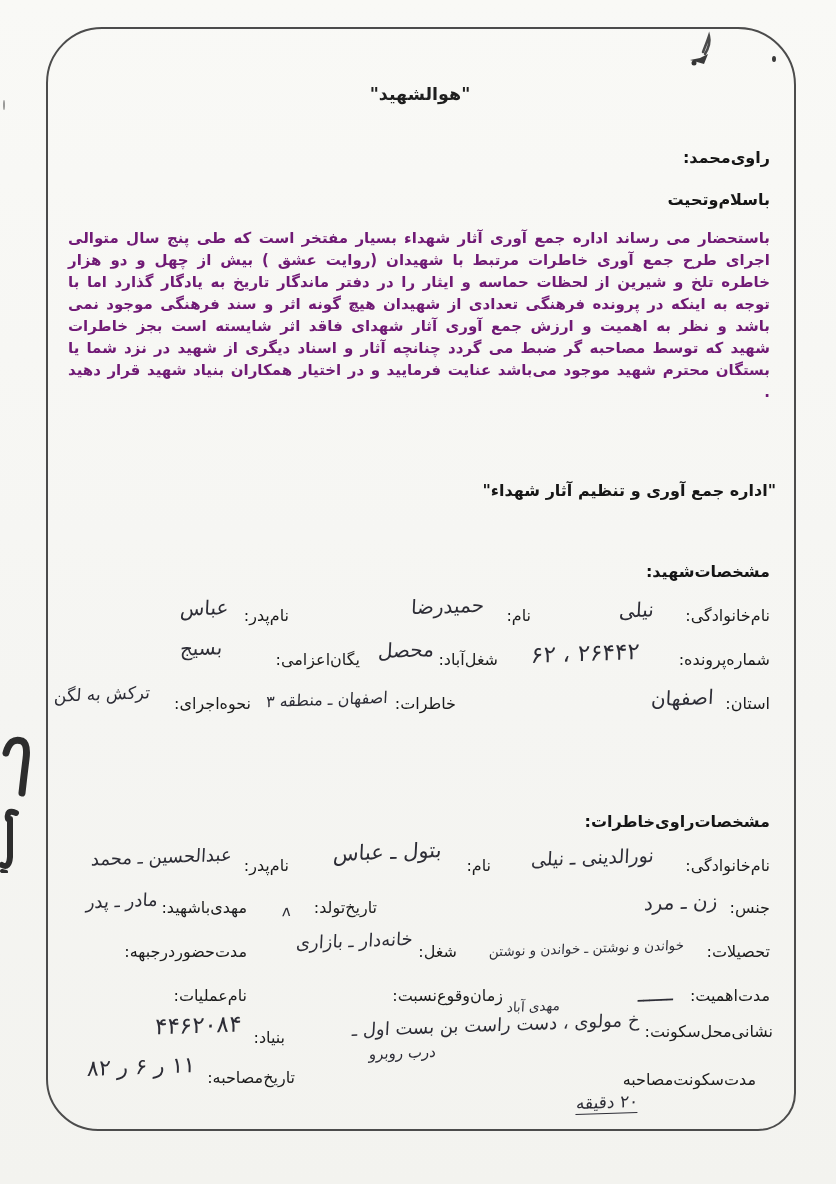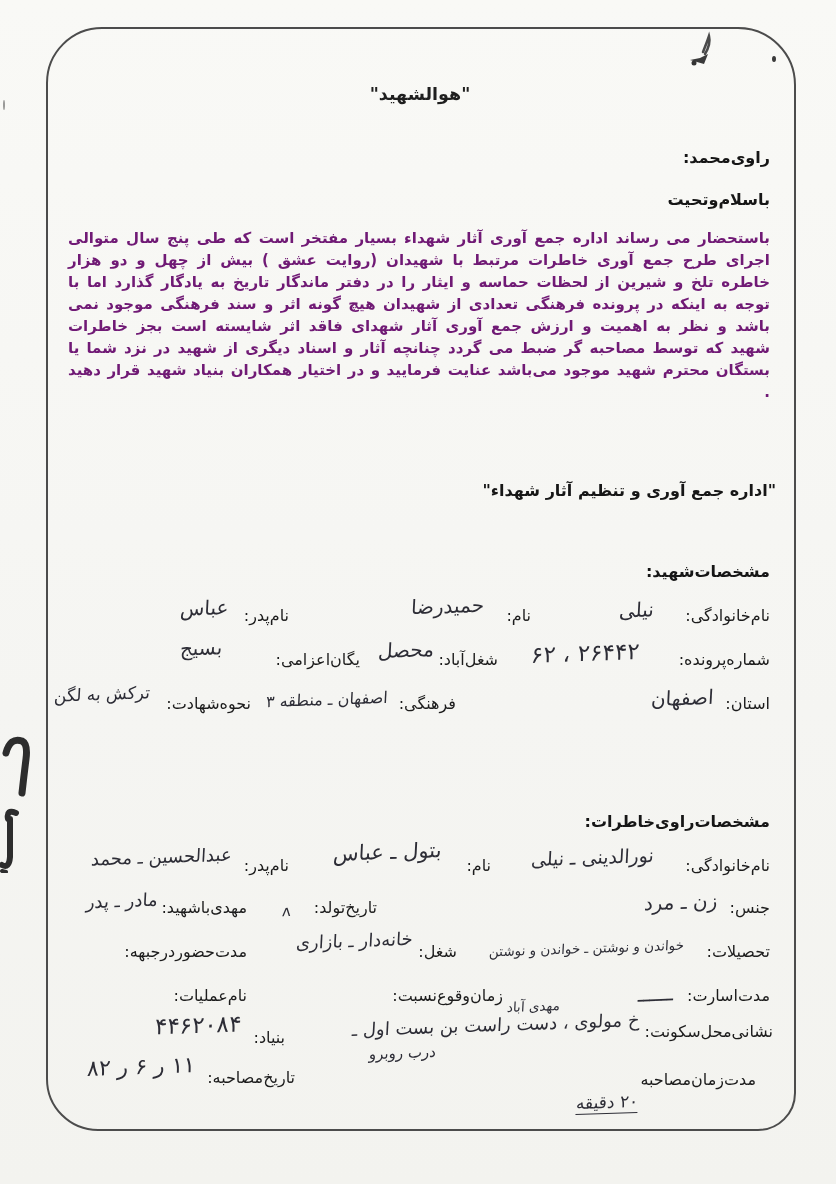--- a/index.html
+++ b/index.html
@@ -70,23 +70,23 @@
 
 <div class="abs lbl" style="right:66px;top:650px">شماره‌پرونده:</div>
 <div class="abs hw hw-num" style="right:196px;top:640px">۲۶۴۴۲ ، ۶۲</div>
 <div class="abs lbl" style="right:338px;top:650px">شغل‌آباد:</div>
 <div class="abs hw" style="right:402px;top:638px">محصل</div>
 <div class="abs lbl" style="right:476px;top:650px">یگان‌اعزامی:</div>
 <div class="abs hw" style="right:614px;top:636px">بسیج</div>
 
 <div class="abs lbl" style="right:66px;top:694px">استان:</div>
 <div class="abs hw" style="right:122px;top:686px">اصفهان</div>
-<div class="abs lbl" style="right:380px;top:694px">فرهنگی:</div>
+<div class="abs lbl" style="right:380px;top:694px">خاطرات:</div>
 <div class="abs hw hw-sm" style="right:448px;top:690px;font-size:16px">اصفهان ـ منطقه ۳</div>
-<div class="abs lbl" style="right:585px;top:694px">نحوه‌شهادت:</div>
+<div class="abs lbl" style="right:585px;top:694px">نحوه‌اجرای:</div>
 <div class="abs hw" style="right:686px;top:684px;font-size:17px">ترکش به لگن</div>
 
 <div class="abs h" style="right:66px;top:812px">مشخصات‌راوی‌خاطرات:</div>
 
 <div class="abs lbl" style="right:66px;top:856px">نام‌خانوادگی:</div>
 <div class="abs hw" style="right:182px;top:846px;font-size:19px">نورالدینی ـ نیلی</div>
 <div class="abs lbl" style="right:345px;top:856px">نام:</div>
 <div class="abs hw" style="right:394px;top:840px;font-size:21px">بتول ـ عباس</div>
 <div class="abs lbl" style="right:547px;top:856px">نام‌پدر:</div>
 <div class="abs hw" style="right:604px;top:846px;font-size:18px">عبدالحسین ـ محمد</div>
@@ -97,28 +97,28 @@
 <div class="abs hw" style="right:545px;top:902px;font-size:15px">ʌ</div>
 <div class="abs lbl" style="right:589px;top:898px">مهدی‌باشهید:</div>
 <div class="abs hw" style="right:678px;top:890px;font-size:18px">مادر ـ پدر</div>
 
 <div class="abs lbl" style="right:66px;top:942px">تحصیلات:</div>
 <div class="abs hw hw-sm" style="right:152px;top:940px">خواندن و نوشتن ـ خواندن و نوشتن</div>
 <div class="abs lbl" style="right:379px;top:942px">شغل:</div>
 <div class="abs hw" style="right:423px;top:930px;font-size:18px">خانه‌دار ـ بازاری</div>
 <div class="abs lbl" style="right:589px;top:942px">مدت‌حضوردرجبهه:</div>
 
-<div class="abs lbl" style="right:66px;top:986px">مدت‌اسارت:</div>
+<div class="abs lbl" style="right:66px;top:986px">مدت‌اهمیت:</div>
 <div class="abs hw" style="right:163px;top:982px">ــــــ</div>
 <div class="abs lbl" style="right:333px;top:986px">زمان‌وقوع‌نسبت:</div>
 <div class="abs lbl" style="right:589px;top:986px">نام‌عملیات:</div>
 
 <div class="abs lbl" style="right:63px;top:1022px">نشانی‌محل‌سکونت:</div>
 <div class="abs hw hw-sm" style="right:276px;top:998px">مهدی آباد</div>
 <div class="abs hw" style="right:196px;top:1014px;font-size:18px">خ مولوی ، دست راست بن بست اول ـ</div>
 <div class="abs hw hw-sm" style="right:400px;top:1044px;font-size:15px">درب روبرو</div>
 <div class="abs lbl" style="right:551px;top:1028px">بنیاد:</div>
 <div class="abs hw hw-num" style="right:595px;top:1012px">۴۴۶۲۰۸۴</div>
 
-<div class="abs lbl" style="right:80px;top:1070px">مدت‌زمان‌مصاحبه</div>
+<div class="abs lbl" style="right:80px;top:1070px">مدت‌سکونت‌مصاحبه</div>
 <div class="abs hw" style="right:198px;top:1092px;font-size:17px;border-bottom:1.5px solid #2d2d36;padding-bottom:1px">۲۰ دقیقه</div>
 <div class="abs lbl" style="right:541px;top:1068px">تاریخ‌مصاحبه:</div>
 <div class="abs hw hw-num" style="right:641px;top:1054px;font-size:22px;letter-spacing:2px">۱۱ ر ۶ ر ۸۲</div>
 
 </body></html>

